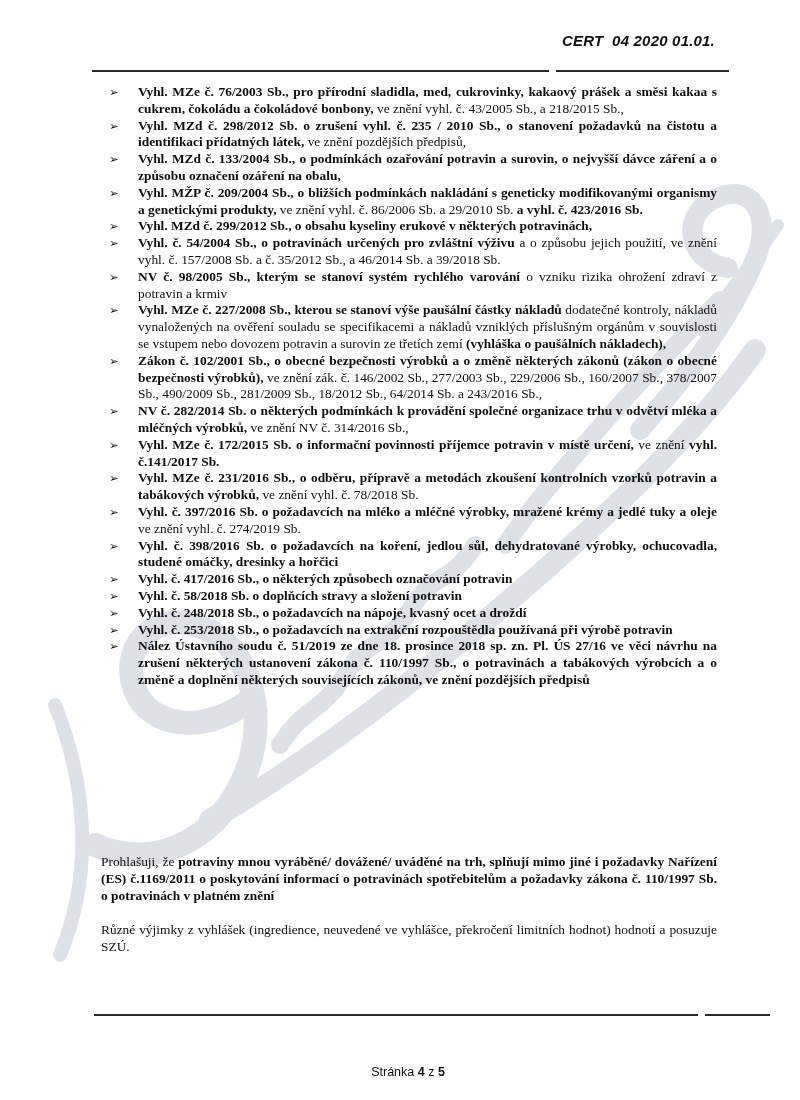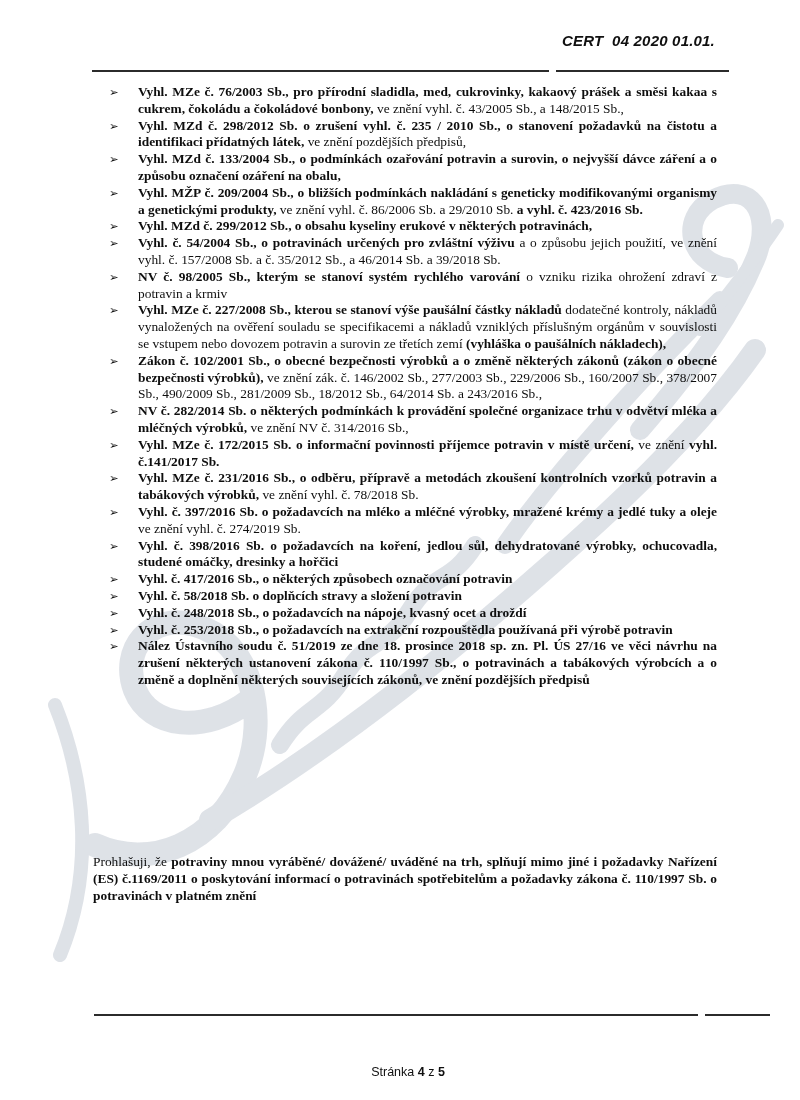--- a/index.html
+++ b/index.html
@@ -30,21 +30,21 @@
     position:absolute;left:16px;top:0;
     font-family:"DejaVu Sans",sans-serif;font-size:11.5px;color:#0e0e0e;
   }
   .b{font-weight:bold;}
   .r{font-weight:normal;}
   
   .paras{
     position:absolute;left:85px;top:853px;width:624px;
     font-size:13.4px;line-height:17px;text-align:justify;
   }
-  .para{margin:0 0 17px 0;}
+  .para{margin:0 0 17px 8px;}
   
   .footer-rule{
     position:absolute;left:86px;top:1014px;width:676px;height:2px;
     background:linear-gradient(90deg,#2b2b2b 0,#2b2b2b 604px,rgba(0,0,0,0) 604px,rgba(0,0,0,0) 611px,#2b2b2b 611px,#2b2b2b 100%);
   }
   .pageno{
     position:absolute;left:0;top:1065px;width:100%;text-align:center;
     font-family:"Liberation Sans",sans-serif;font-size:12.5px;color:#101010;
   }
 </style>
@@ -66,21 +66,21 @@
   </svg>
 
   <div class="content">
 
     <div class="cert">CERT  04 2020 01.01.</div>
     <div class="header-rule"></div>
 
     <div class="list">
         <div class="li">
           <span class="bullet">➢</span>
-          <div class="li-text"><span class="b">Vyhl. MZe č. 76/2003 Sb., pro přírodní sladidla, med, cukrovinky, kakaový prášek a směsi kakaa s cukrem, čokoládu a čokoládové bonbony,</span><span class="r"> ve znění vyhl. č. 43/2005 Sb., a 148/2015 Sb.,</span></div>
+          <div class="li-text"><span class="b">Vyhl. MZe č. 76/2003 Sb., pro přírodní sladidla, med, cukrovinky, kakaový prášek a směsi kakaa s cukrem, čokoládu a čokoládové bonbony,</span><span class="r"> ve znění vyhl. č. 43/2005 Sb., a 218/2015 Sb.,</span></div>
         </div>
         <div class="li">
           <span class="bullet">➢</span>
           <div class="li-text"><span class="b">Vyhl. MZd č. 298/2012 Sb. o zrušení vyhl. č. 235 / 2010 Sb., o stanovení požadavků na čistotu a identifikaci přídatných látek,</span><span class="r"> ve znění pozdějších předpisů,</span></div>
         </div>
         <div class="li">
           <span class="bullet">➢</span>
           <div class="li-text"><span class="b">Vyhl. MZd č. 133/2004 Sb., o podmínkách ozařování potravin a surovin, o nejvyšší dávce záření a o způsobu označení ozáření na obalu,</span></div>
         </div>
         <div class="li">
@@ -144,18 +144,19 @@
           <div class="li-text"><span class="b">Vyhl. č.  253/2018 Sb., o požadavcích na extrakční rozpouštědla používaná při výrobě potravin</span></div>
         </div>
         <div class="li">
           <span class="bullet">➢</span>
           <div class="li-text"><span class="b">Nález Ústavního soudu č. 51/2019 ze dne 18. prosince 2018 sp. zn. Pl. ÚS 27/16 ve věci návrhu na zrušení některých ustanovení zákona č. 110/1997 Sb., o potravinách a tabákových výrobcích a o změně a doplnění některých souvisejících zákonů, ve znění pozdějších předpisů</span></div>
         </div>
       </div>
 
     <div class="paras">
         <p class="para"><span class="r">Prohlašuji, že </span><span class="b">potraviny mnou vyráběné/ dovážené/ uváděné na trh, splňují mimo jiné i požadavky Nařízení (ES) č.1169/2011 o poskytování informací o potravinách spotřebitelům a požadavky zákona č. 110/1997 Sb. o potravinách v platném znění</span></p>
+        <p class="para"><span class="r">Různé výjimky z vyhlášek (ingredience, neuvedené ve vyhlášce, překročení limitních hodnot) hodnotí a posuzuje SZÚ.</span></p>
       </div>
 
     <div class="footer-rule"></div>
     <div class="pageno"><span class="r">Stránka </span><span class="b">4</span><span class="r"> z </span><span class="b">5</span></div>
   </div>
 </div>
 
 </body></html>

